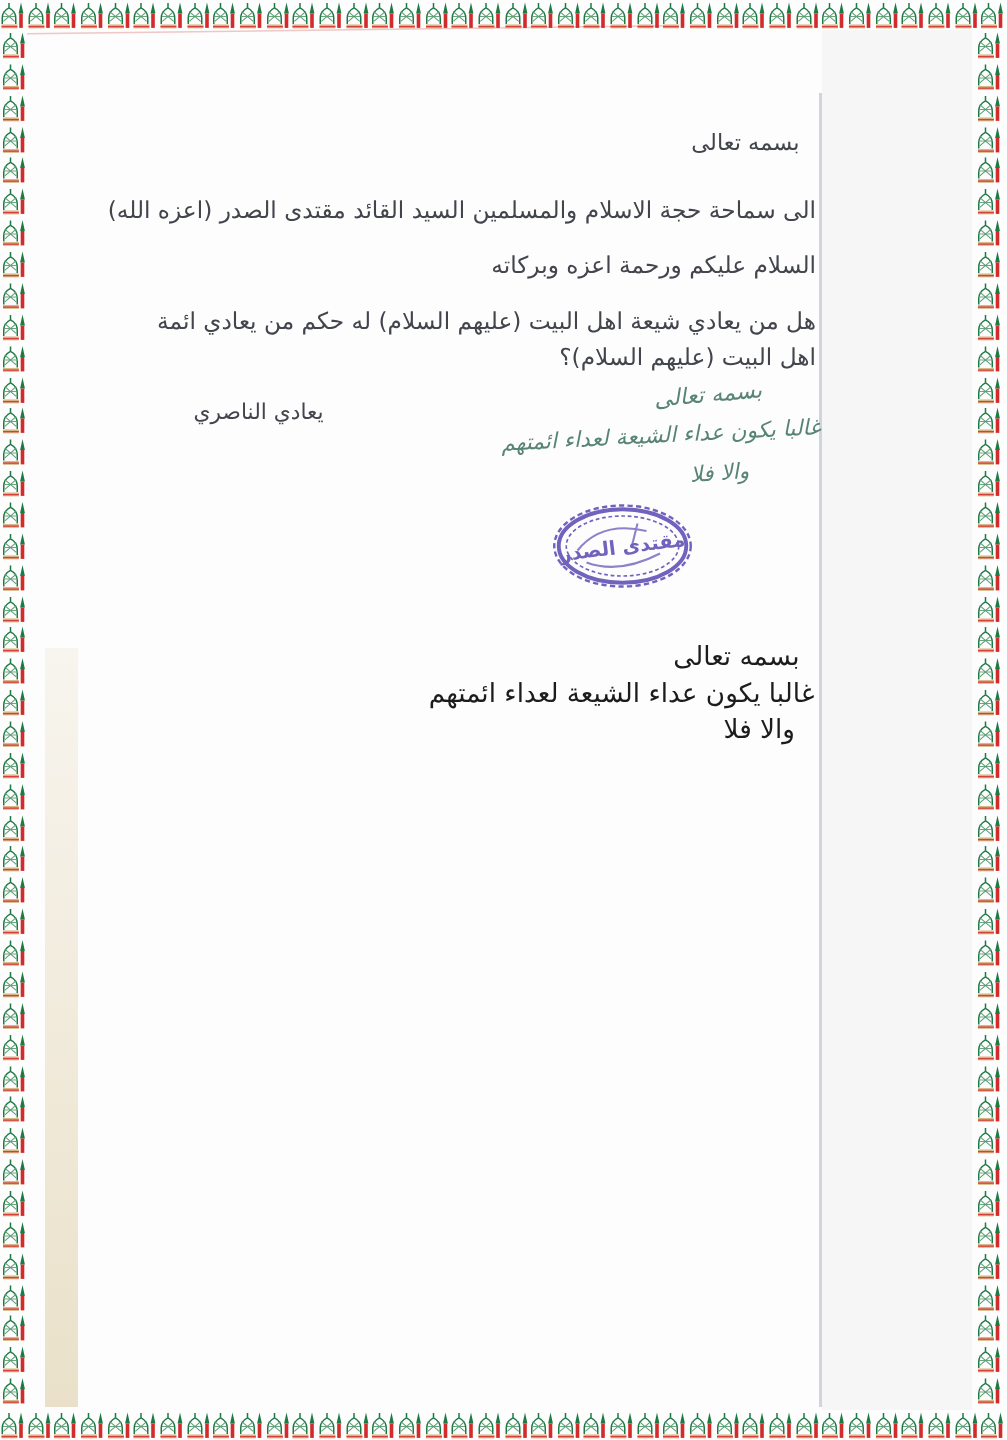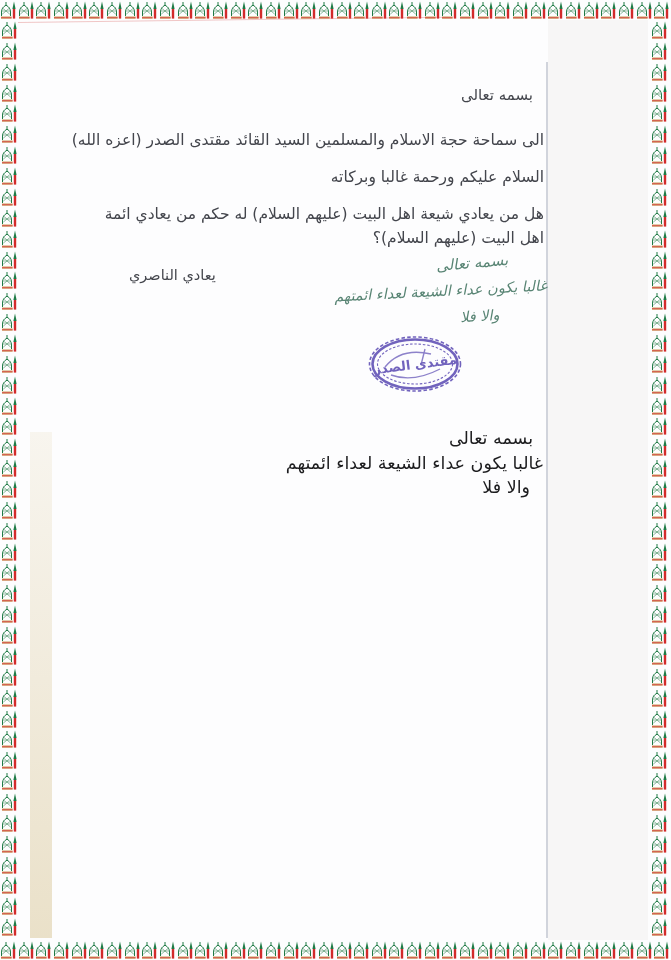--- a/index.html
+++ b/index.html
@@ -1851,21 +1851,21 @@
         <rect x="1" y="16.3" width="10.6" height=".9" fill="#d22b2b" opacity=".85"></rect>
         <path d="M12.4,8 L15.6,8 L14,.6 Z" fill="#1e7a45"></path>
         <rect x="12.8" y="8" width="2.4" height="9.6" fill="#d22b2b"></rect>
       </svg></span>
   </div>
 
 <div class="abs printed bismillah-top">بسمه تعالى</div>
 
 <div class="abs printed address">الى سماحة حجة الاسلام والمسلمين السيد القائد مقتدى الصدر (اعزه الله)</div>
 
-<div class="abs printed salam">السلام عليكم ورحمة غالبا وبركاته</div>
+<div class="abs printed salam">السلام عليكم ورحمة اعزه وبركاته</div>
 
 <div class="abs printed question">هل من يعادي شيعة اهل البيت (عليهم السلام) له حكم من يعادي ائمة اهل البيت (عليهم السلام)؟</div>
 
 <div class="abs sender">يعادي الناصري</div>
 
 <div class="abs hand hand-1">بسمه تعالى</div>
 <div class="abs hand hand-2">غالبا يكون عداء الشيعة لعداء ائمتهم</div>
 <div class="abs hand hand-3">والا فلا</div>
 
 <div class="abs stamp">

